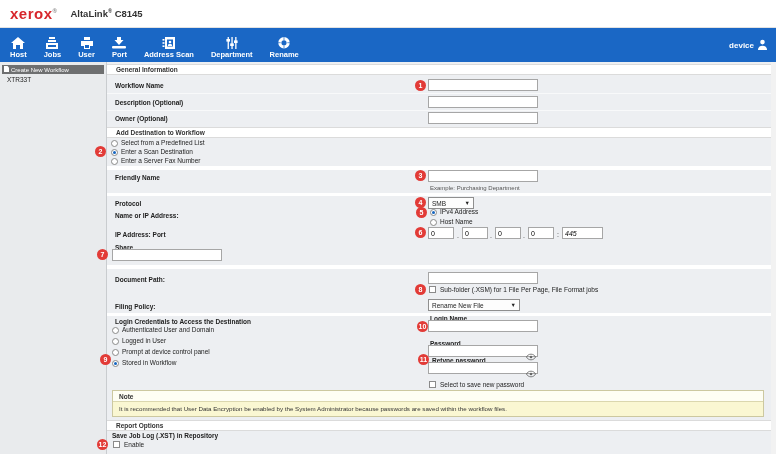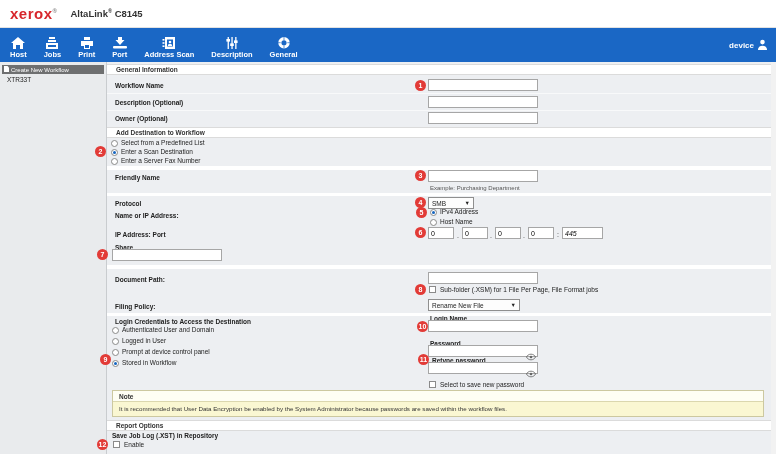--- a/index.html
+++ b/index.html
@@ -90,21 +90,21 @@
         </span>
       <span class="nav-label">Jobs</span>
     </div>
     <div class="nav-item">
       <span>
           <svg width="14" height="12" viewBox="0 0 14 12">
             <path fill="#fff" d="M4 0h6v3H4z"></path>
             <path fill="#fff" fill-rule="evenodd" d="M1 4h12v5h-3v3H4V9H1zm4 4h4v3H5z"></path>
           </svg>
         </span>
-      <span class="nav-label">Print</span>
+      <span class="nav-label">User</span>
     </div>
     <div class="nav-item">
       <span>
           <svg width="14" height="12" viewBox="0 0 14 12">
             <path fill="#fff" d="M5 0h4v3h2.5L7 8 2.5 3H5z"></path>
             <rect fill="#fff" x="0" y="9" width="14" height="2.4" rx="1"></rect>
           </svg>
         </span>
       <span class="nav-label">Port</span>
     </div>
@@ -125,30 +125,30 @@
       <span>
           <svg width="14" height="12" viewBox="0 0 14 12">
             <rect fill="#fff" x="2.6" y="0" width="1.3" height="12"></rect>
             <rect fill="#fff" x="6.4" y="0" width="1.3" height="12"></rect>
             <rect fill="#fff" x="10.2" y="0" width="1.3" height="12"></rect>
             <rect fill="#fff" x="1.4" y="2" width="3.6" height="2.6"></rect>
             <rect fill="#fff" x="5.2" y="6.4" width="3.6" height="2.6"></rect>
             <rect fill="#fff" x="9" y="3.4" width="3.6" height="2.6"></rect>
           </svg>
         </span>
-      <span class="nav-label">Description</span>
+      <span class="nav-label">Department</span>
     </div>
     <div class="nav-item">
       <span>
           <svg width="14" height="12" viewBox="0 0 14 13">
             <path fill="#fff" fill-rule="evenodd" d="M7 0a6.2 6.2 0 110 12.4A6.2 6.2 0 017 0zm0 3.4a2.8 2.8 0 100 5.6 2.8 2.8 0 000-5.6z"></path>
             <path fill="#1A67C5" d="M6.3 0h1.4v3.4H6.3zM6.3 9h1.4v3.4H6.3zM0 5.5h3.4v1.4H0zM10.6 5.5H14v1.4h-3.4z" opacity=".55"></path>
           </svg>
         </span>
-      <span class="nav-label">General</span>
+      <span class="nav-label">Rename</span>
     </div>
     <div class="admin">
       <span class="admin-name">device</span>
       <span><svg width="11" height="11" viewBox="0 0 12 12">
             <circle fill="#fff" cx="6" cy="3.4" r="2.5"></circle>
             <path fill="#fff" d="M1 12c0-3 2.2-4.6 5-4.6S11 9 11 12z"></path>
           </svg></span>
     </div>
   </div>
 

